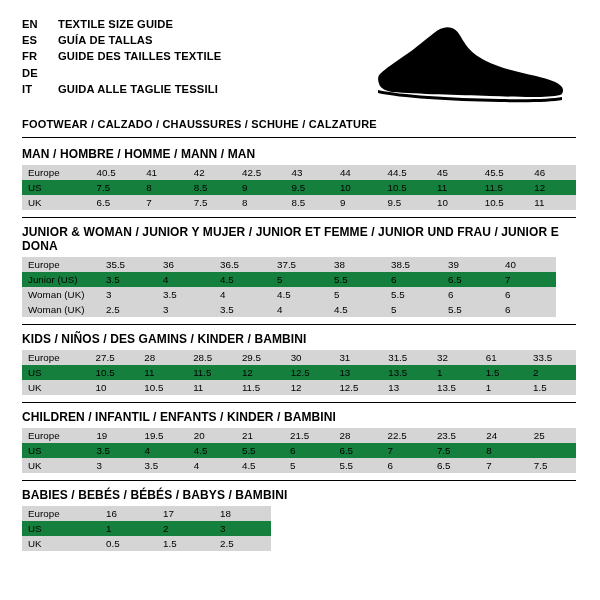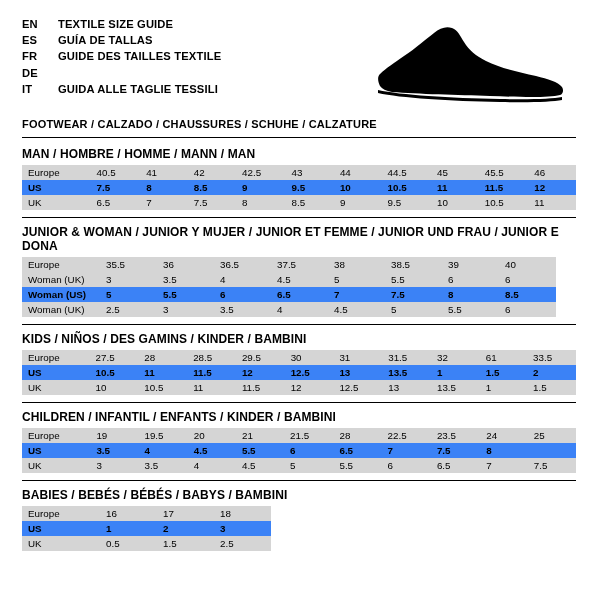--- a/index.html
+++ b/index.html
@@ -85,22 +85,21 @@
     height: 15px;
     padding: 0 0 0 6px;
     vertical-align: middle;
     white-space: nowrap;
     font-size: 9.8px;
   }
   table.size tr.shaded td {
     background: #d5d5d5;
   }
   table.size tr.plain td {
-    background: #3b82f6;
-    font-weight: bold;
+    background: #15803d;
   }
   td.label {
     width: 72px;
   }
   td.val {
     width: 51px;
   }
   .sep {
     border-bottom: 1px solid #000000;
     height: 0;
@@ -204,41 +203,41 @@
         <td class="label">Europe</td>
         <td class="val">35.5</td>
         <td class="val">36</td>
         <td class="val">36.5</td>
         <td class="val">37.5</td>
         <td class="val">38</td>
         <td class="val">38.5</td>
         <td class="val">39</td>
         <td class="val">40</td>
       </tr>
+      <tr class="plain">
+        <td class="label">Junior (US)</td>
+        <td class="val">3.5</td>
+        <td class="val">4</td>
+        <td class="val">4.5</td>
+        <td class="val">5</td>
+        <td class="val">5.5</td>
+        <td class="val">6</td>
+        <td class="val">6.5</td>
+        <td class="val">7</td>
+      </tr>
       <tr class="shaded">
         <td class="label">Woman (UK)</td>
         <td class="val">3</td>
         <td class="val">3.5</td>
         <td class="val">4</td>
         <td class="val">4.5</td>
         <td class="val">5</td>
         <td class="val">5.5</td>
         <td class="val">6</td>
         <td class="val">6</td>
-      </tr>
-      <tr class="plain">
-        <td class="label">Woman (US)</td>
-        <td class="val">5</td>
-        <td class="val">5.5</td>
-        <td class="val">6</td>
-        <td class="val">6.5</td>
-        <td class="val">7</td>
-        <td class="val">7.5</td>
-        <td class="val">8</td>
-        <td class="val">8.5</td>
       </tr>
       <tr class="shaded">
         <td class="label">Woman (UK)</td>
         <td class="val">2.5</td>
         <td class="val">3</td>
         <td class="val">3.5</td>
         <td class="val">4</td>
         <td class="val">4.5</td>
         <td class="val">5</td>
         <td class="val">5.5</td>

